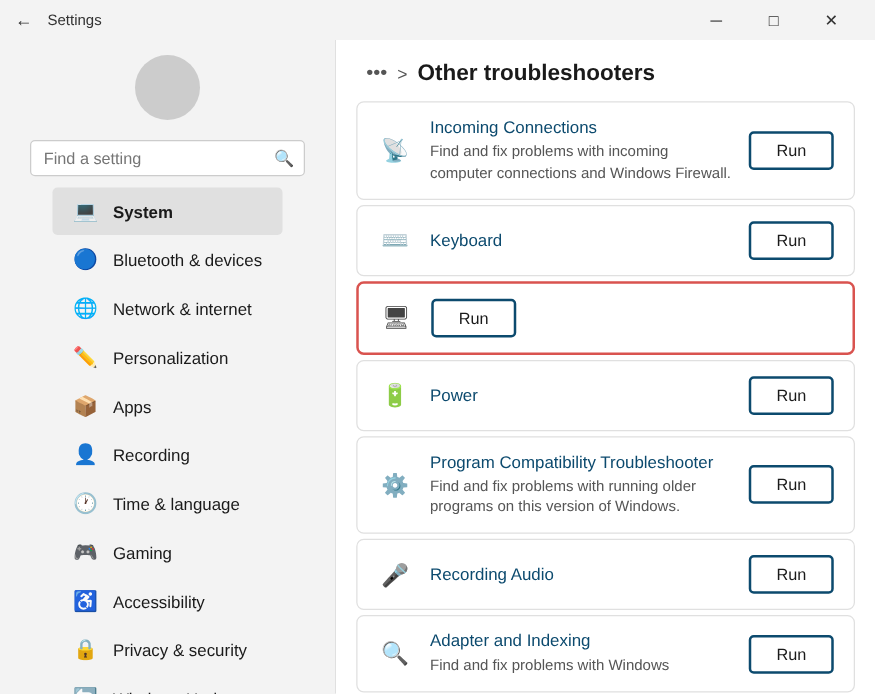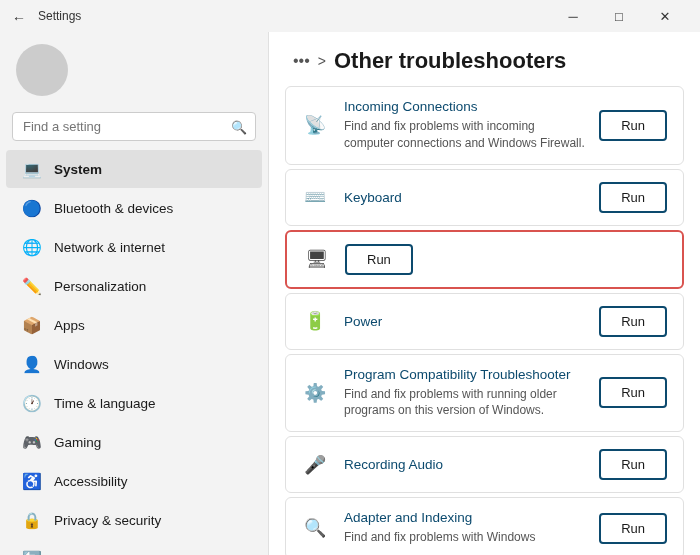--- a/index.html
+++ b/index.html
@@ -26,20 +26,21 @@
 
     
     .sidebar {
       width: 268px;
       background: #f3f3f3;
       flex-shrink: 0;
       display: flex;
       flex-direction: column;
       overflow-y: auto;
       padding-bottom: 8px;
+      align-items: center;
     }
 
     .user-profile {
       padding: 12px 16px 16px;
       display: flex;
       align-items: center;
       gap: 12px;
     }
     .avatar {
       width: 52px; height: 52px;
@@ -94,21 +95,21 @@
     }
 
     .content-header {
       padding: 16px 24px 12px;
       display: flex;
       align-items: center;
       gap: 8px;
     }
     .breadcrumb-dots { font-size: 16px; color: #555; cursor: pointer; }
     .breadcrumb-sep { color: #555; font-size: 14px; }
-    .page-title { font-size: 22px; font-weight: 600; color: #1a1a1a; text-align: right; }
+    .page-title { font-size: 18px; font-weight: 600; color: #1a1a1a; text-align: right; }
 
     .troubleshooter-list { padding: 0 16px 16px; }
 
     .ts-item {
       display: flex;
       align-items: center;
       padding: 12px 16px;
       border: 1px solid #e0e0e0;
       border-radius: 6px;
       margin-bottom: 4px;
@@ -176,21 +177,21 @@
         <div class="nav-item">
       <span class="nav-icon">✏️</span>
       <span>Personalization</span>
     </div>
         <div class="nav-item">
       <span class="nav-icon">📦</span>
       <span>Apps</span>
     </div>
         <div class="nav-item">
       <span class="nav-icon">👤</span>
-      <span>Windows</span>
+      <span>Recording</span>
     </div>
         <div class="nav-item">
       <span class="nav-icon">🕐</span>
       <span>Time &amp; language</span>
     </div>
         <div class="nav-item">
       <span class="nav-icon">🎮</span>
       <span>Gaming</span>
     </div>
         <div class="nav-item">

